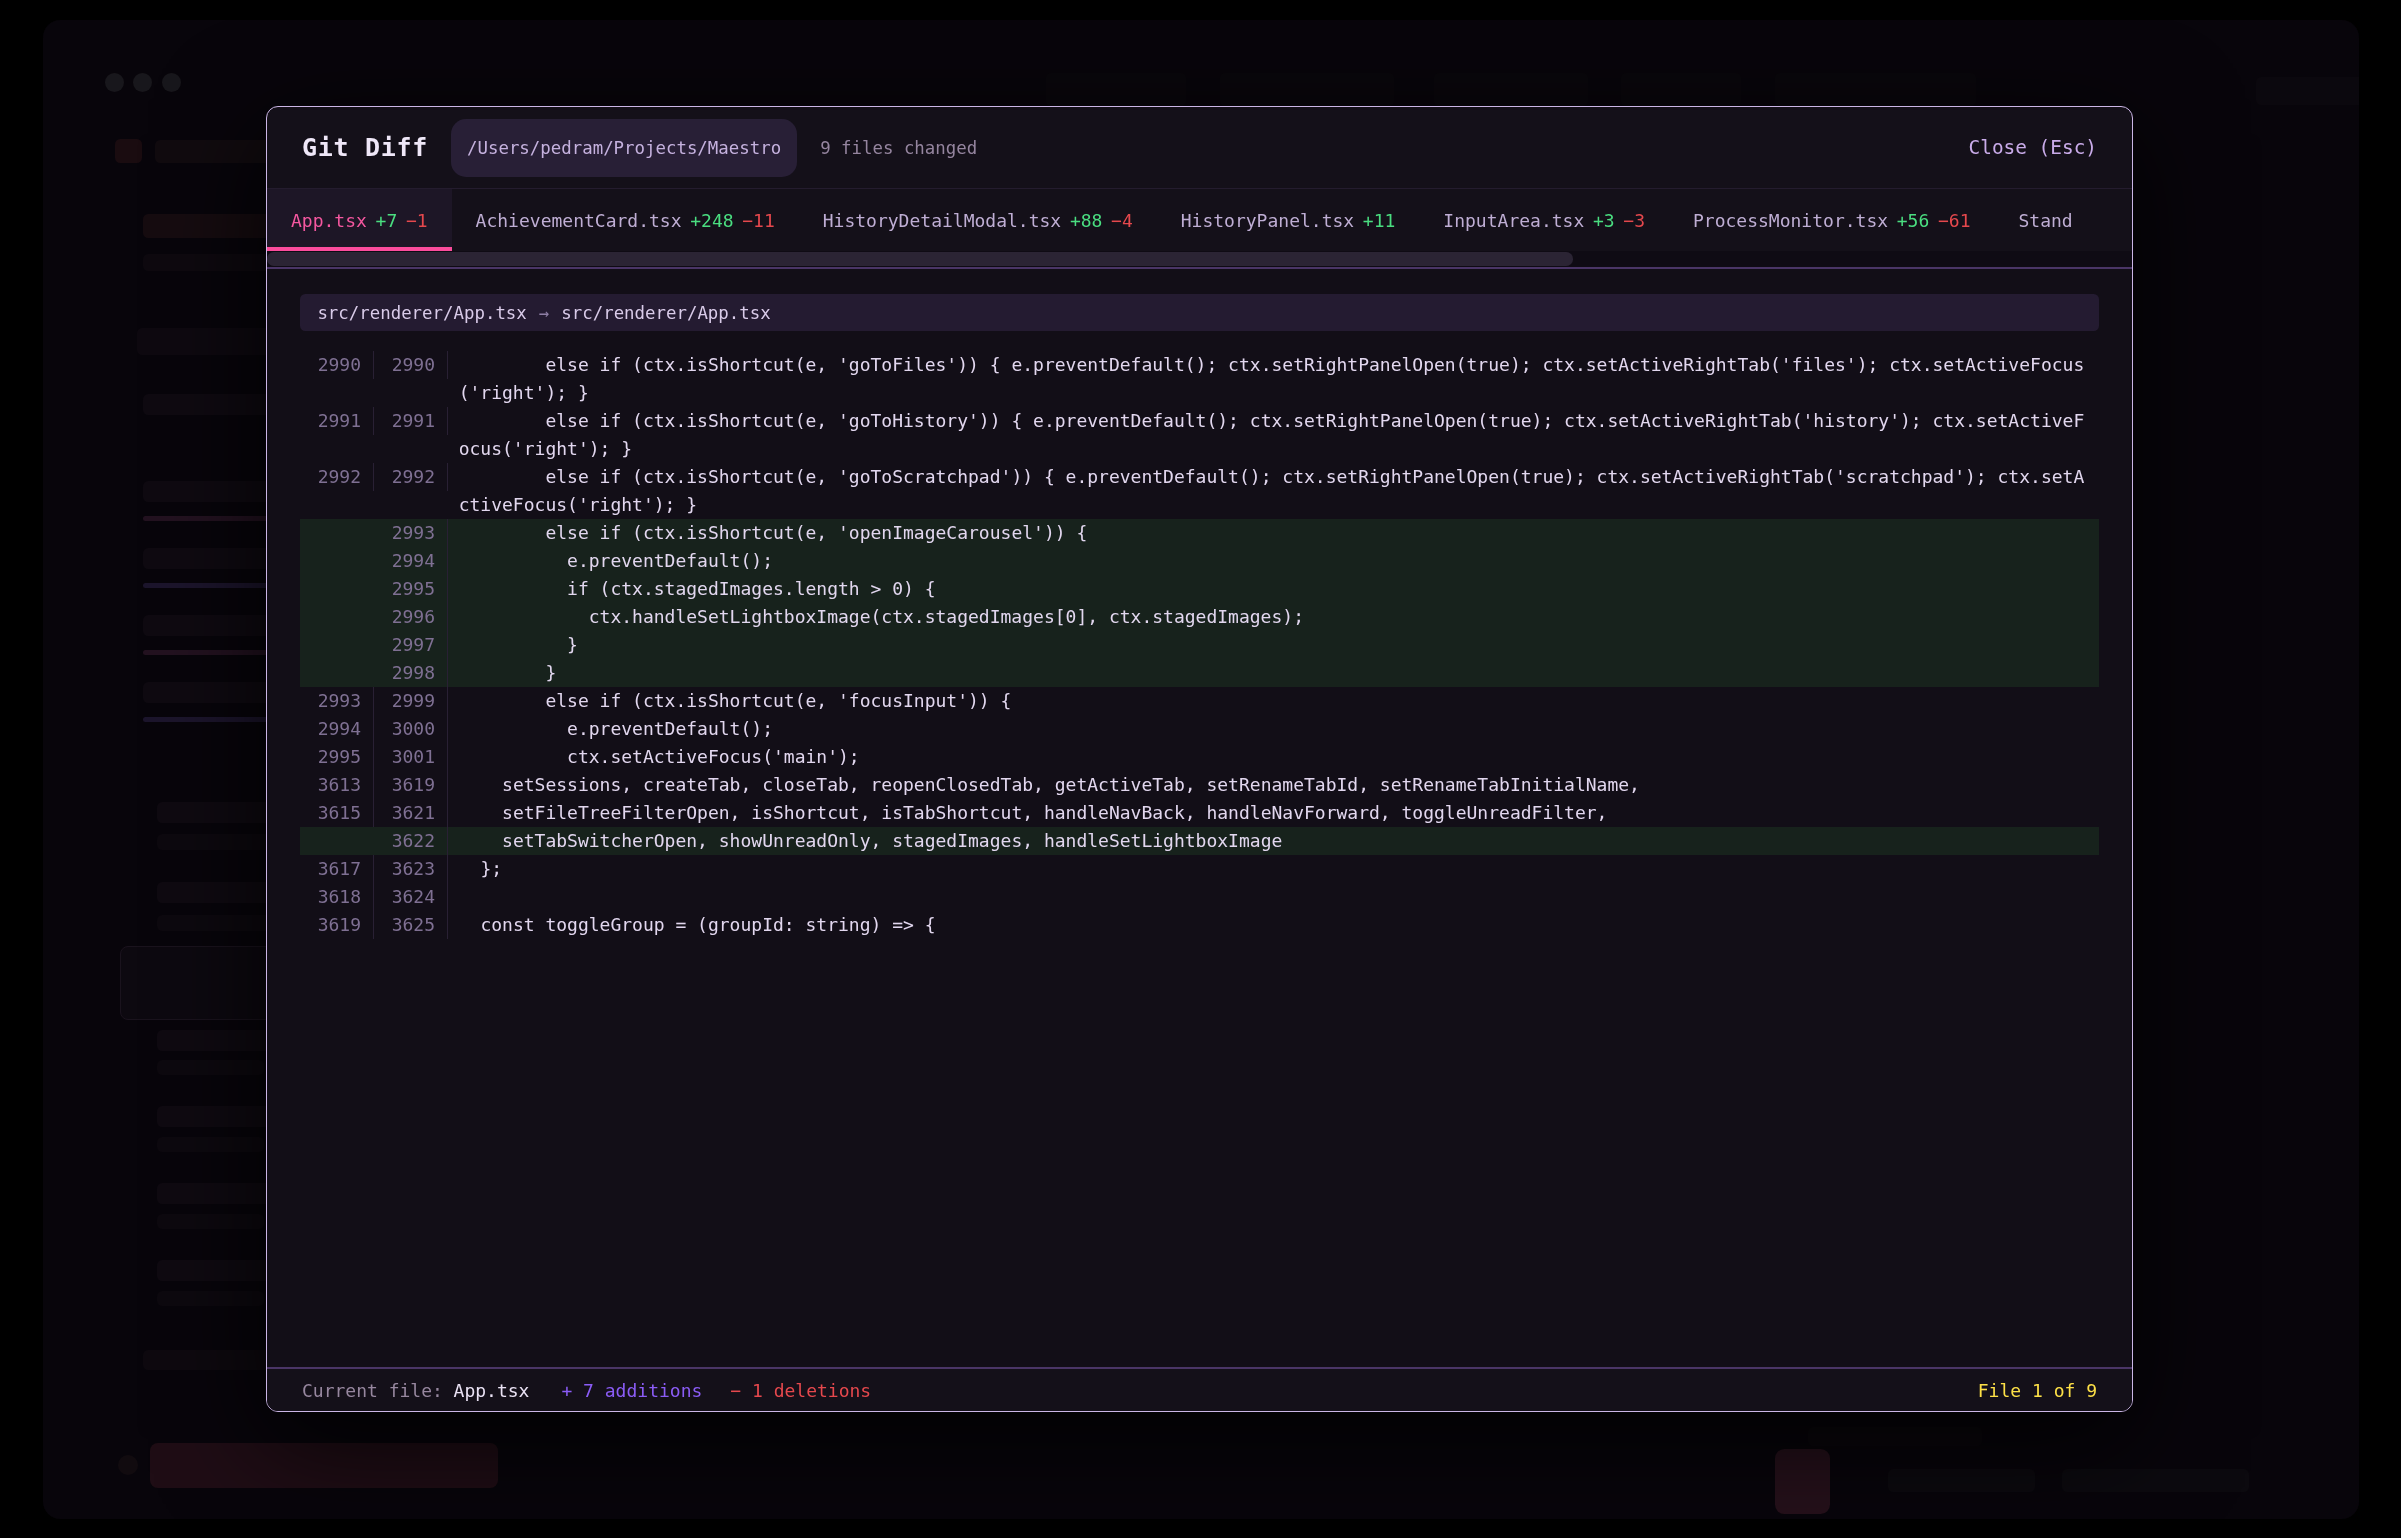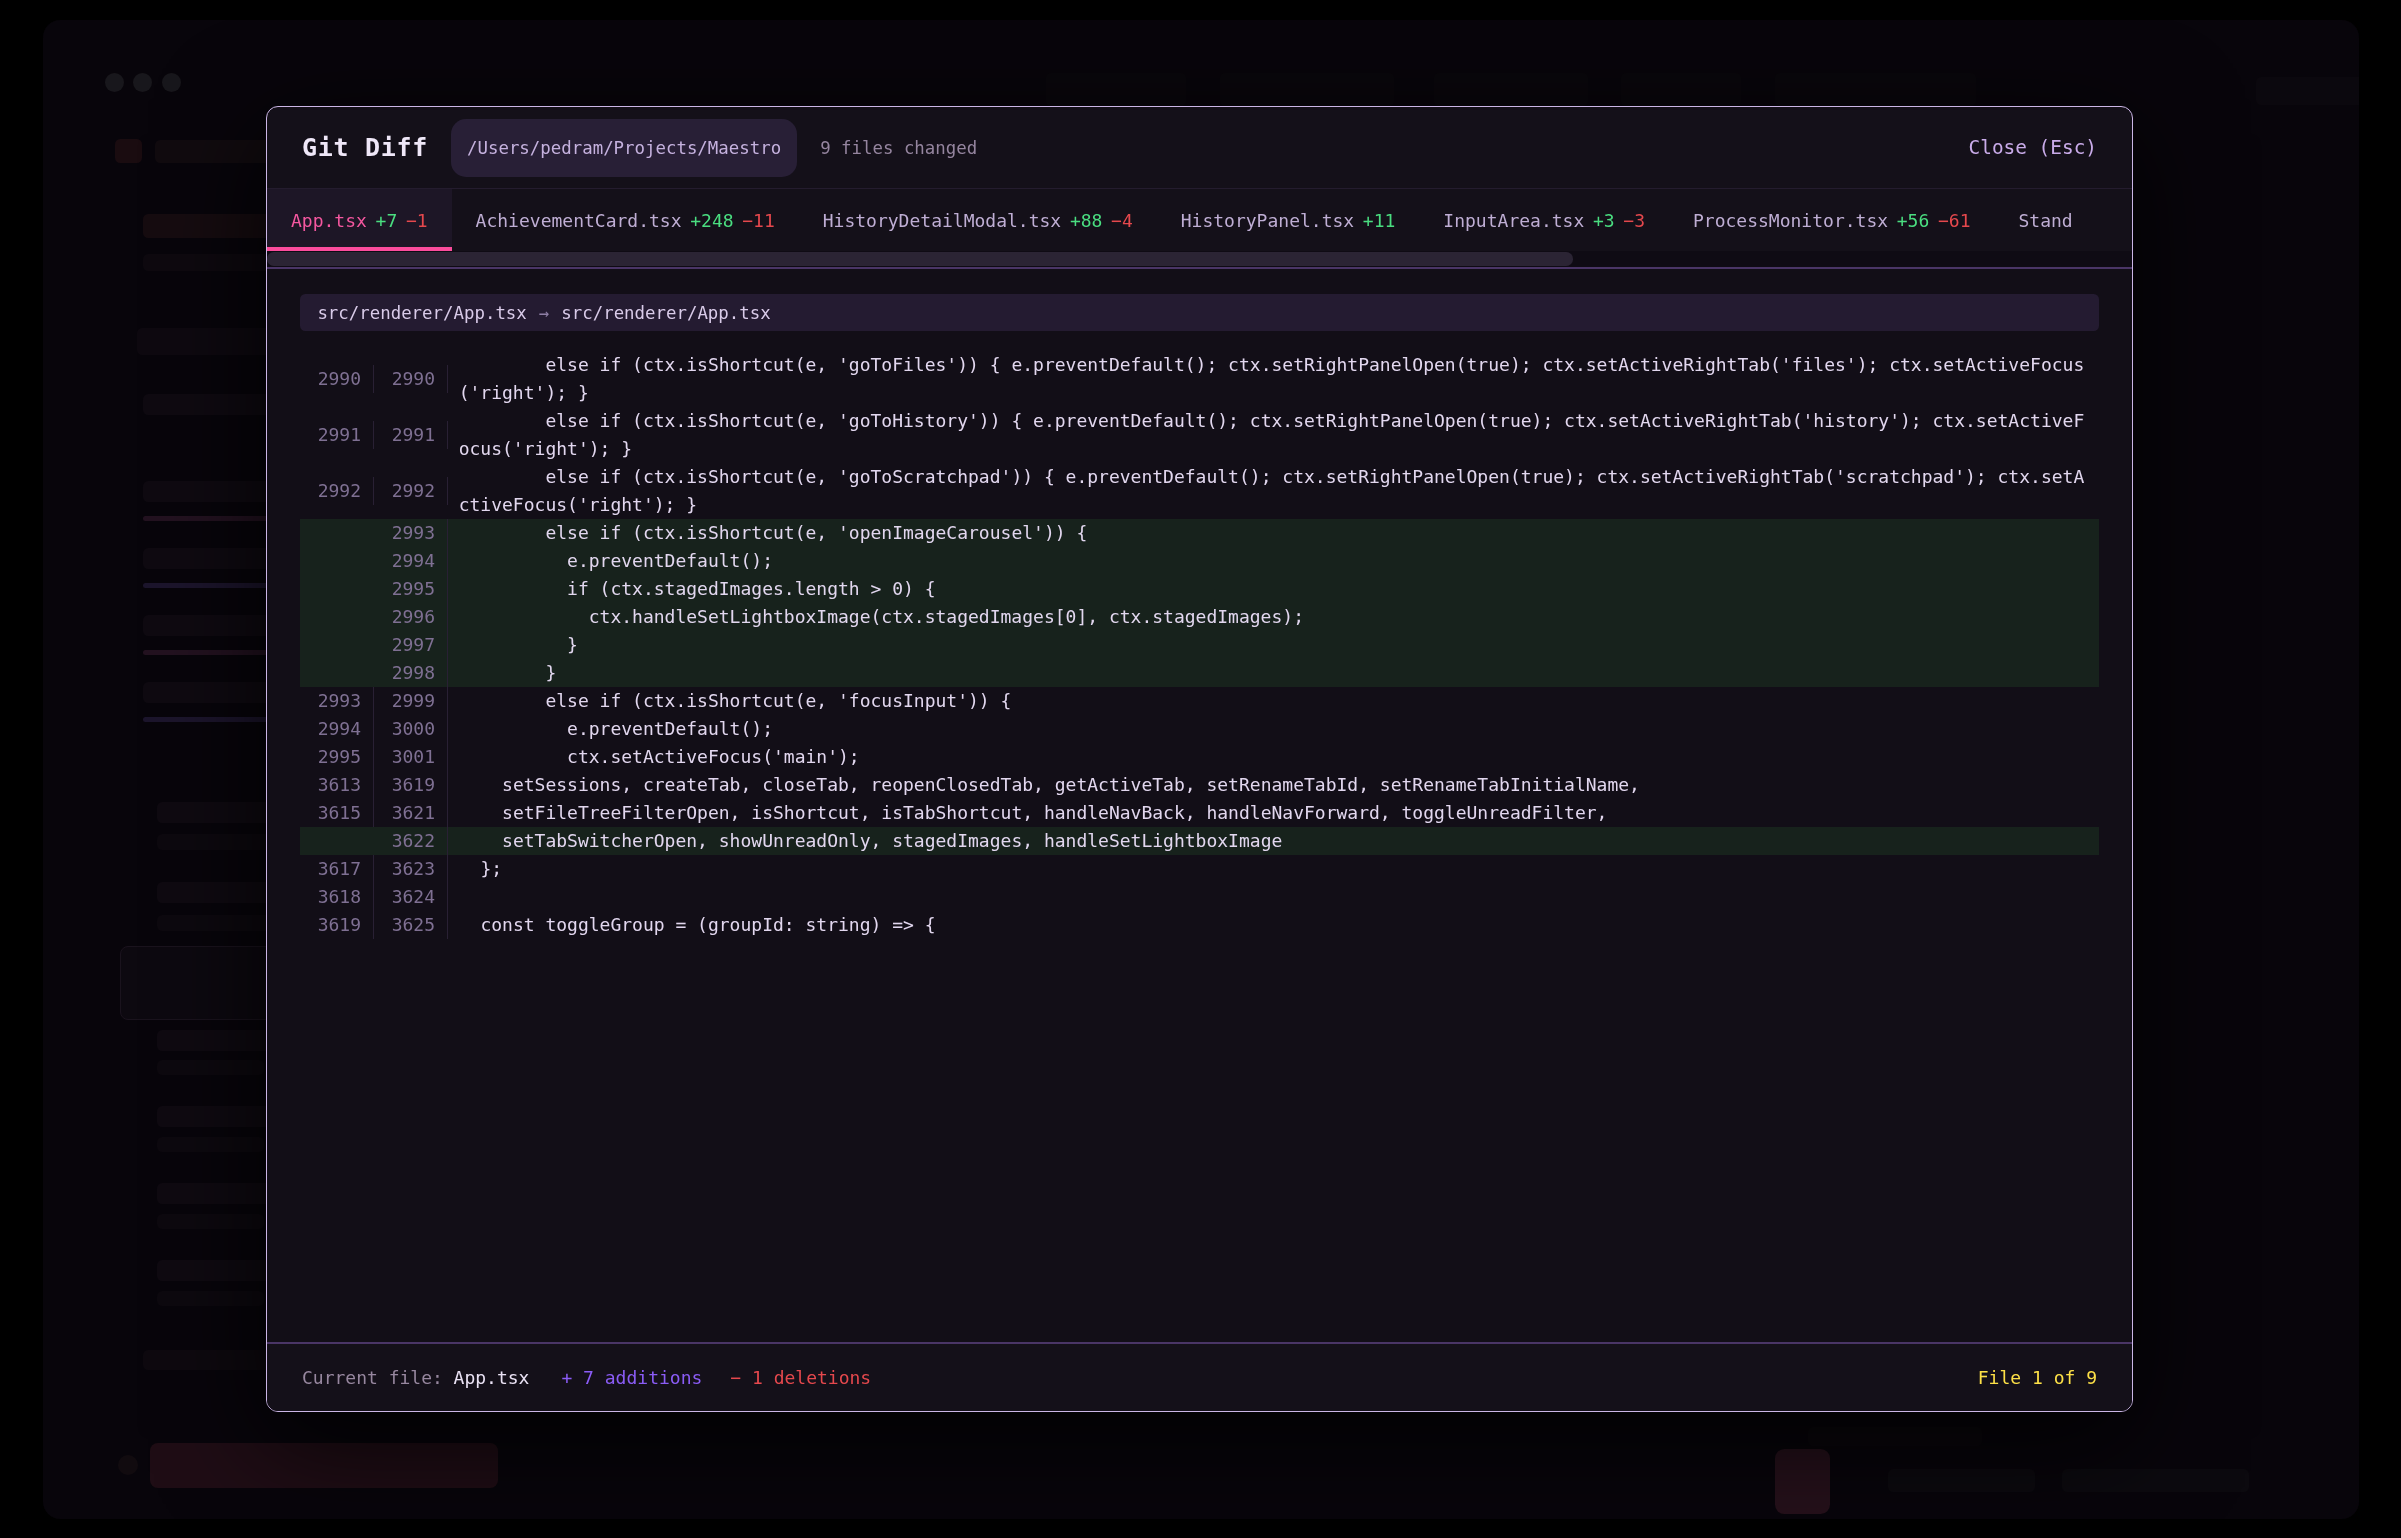--- a/index.html
+++ b/index.html
@@ -49,30 +49,30 @@
 
   
   .m-content { flex:1 1 auto; background:#120e17; padding:25.4px 33px 0 33px; overflow:hidden; }
   .file-header { height:37px; background:#241b31; border-radius:5.3px; display:flex;
                  align-items:center; gap:12px; padding:0 17.4px; font-size:17.4px;
                  margin-bottom:20px; }
   .fh-from,.fh-to { color:#d9cbe9; }
   .fh-arrow { color:#8f7fa6; }
 
   .diff { font-size:18px; line-height:28px; }
-  .drow { display:flex; align-items:center; }
+  .drow { display:flex; align-items:flex-start; }
   .gut { flex:0 0 74px; text-align:right; padding-right:12px; color:#7f7093;
          border-right:0.7px solid #292034; }
   .code { flex:1 1 auto; padding-left:10.7px; padding-right:6.7px; color:#e2d7ef;
           white-space:pre-wrap; word-break:break-all; min-height:28px; }
   .drow.add { background:#17221c; }
   .drow.del { background:#2d1722; }
 
   
-  .m-footer { height:69px; flex:0 0 auto; border-top:2px solid #4a3566;
+  .m-footer { height:44px; flex:0 0 auto; border-top:2px solid #4a3566;
               display:flex; align-items:center; padding:0 35px; font-size:18px;
               background:#141019; }
   .f-label { color:#97879f; }
   .f-file { color:#eae2f4; margin-left:10.7px; }
   .f-add { color:#8b5cf6; margin-left:32px; }
   .f-del { color:#e5484d; margin-left:28px; }
   .f-pos { margin-left:auto; color:#fde047; }
 </style>
 </head>
 <body>

